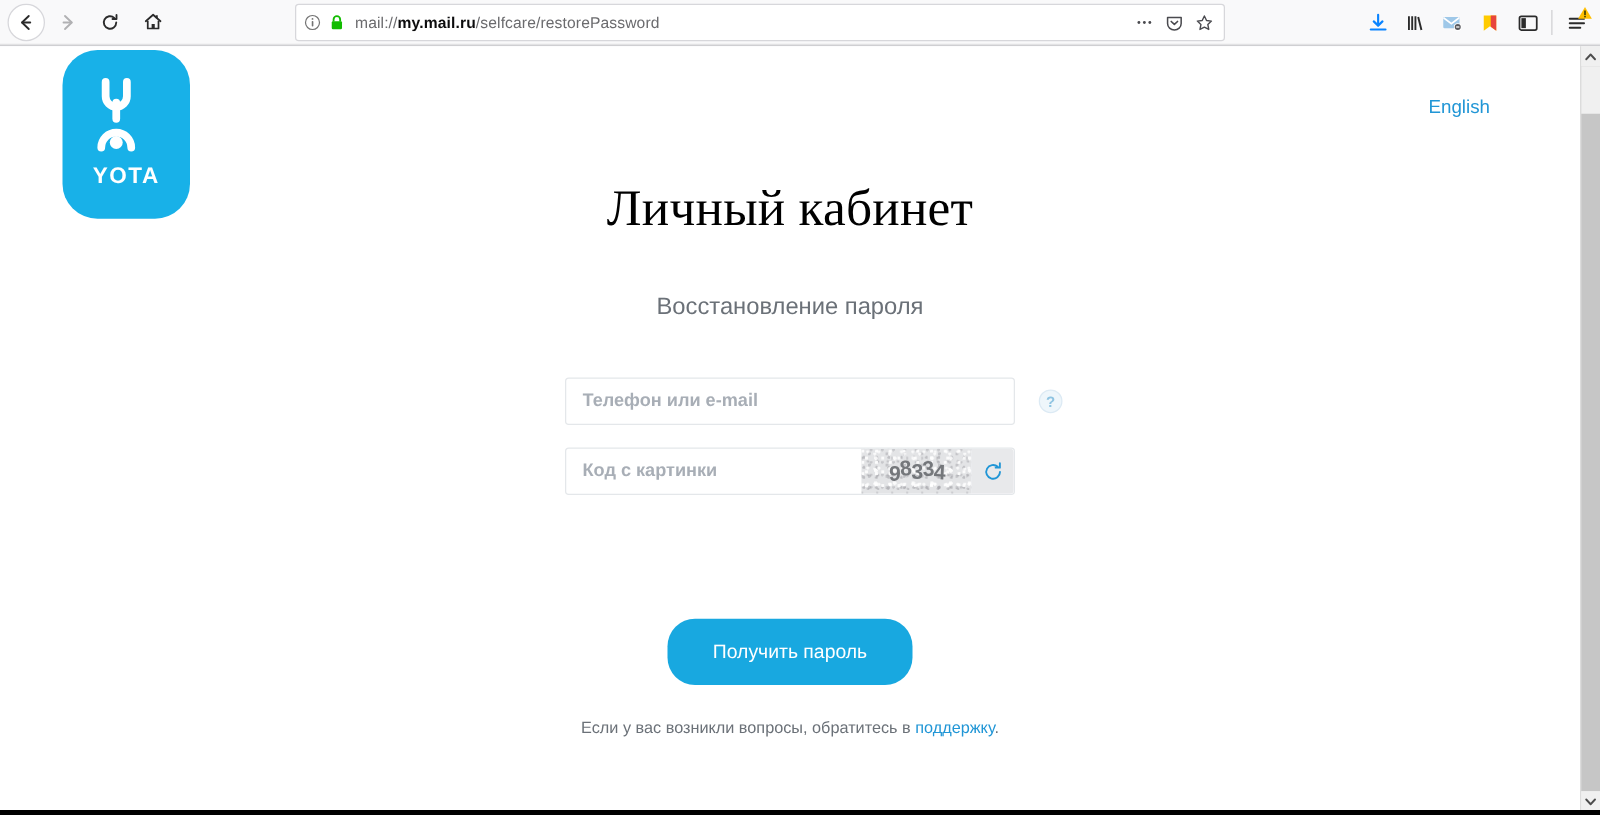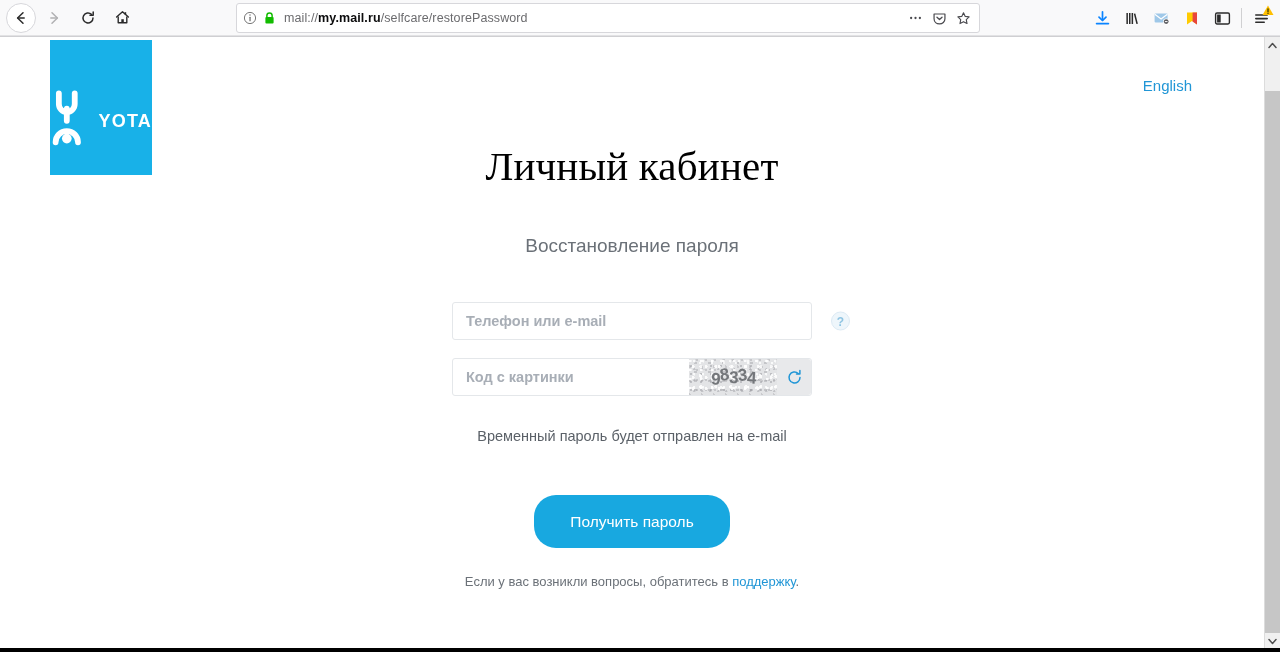--- a/index.html
+++ b/index.html
@@ -76,23 +76,24 @@
     position: absolute; top: 37px; left: 0;
     width: 1264px; height: 612px;
     background: #ffffff;
     overflow: hidden;
   }
 
   .logo {
     position: absolute; left: 50px; top: 3px;
     width: 102px; height: 135px;
     background: #18b1e8;
-    display: flex; 
+    display: flex; flex-direction: column;
     align-items: center; justify-content: flex-start;
     padding-top: 22px;
+    border-radius: 28px;
   }
   .logo-mark { width: 52px; height: 62px; }
   .logo-word {
     margin-top: 6px;
     color: #ffffff;
     font-size: 18px;
     font-weight: bold;
     letter-spacing: 1.2px;
     font-family: "Liberation Sans", sans-serif;
   }
@@ -438,21 +439,20 @@
             <svg width="17" height="17" viewBox="0 0 17 17">
               <path d="M14 8.5a5.5 5.5 0 1 1-1.8-4.07" fill="none" stroke="#2196d6" stroke-width="1.5" stroke-linecap="round"></path>
               <path d="M13.9 1.6v3.5h-3.4" fill="none" stroke="#2196d6" stroke-width="1.5" stroke-linecap="round" stroke-linejoin="round"></path>
             </svg>
           </div>
         </div>
       </div>
     </div>
 
     <div class="hint-text">
-      <div>Временный пароль будет отправлен на e-mail</div>
     </div>
 
     <div class="submit-wrap">
       <button class="submit-btn">Получить пароль</button>
     </div>
 
     <div class="support-line">
       <span>Если у вас возникли вопросы, обратитесь в </span><span class="support-link">поддержку</span><span>.</span>
     </div>
 

